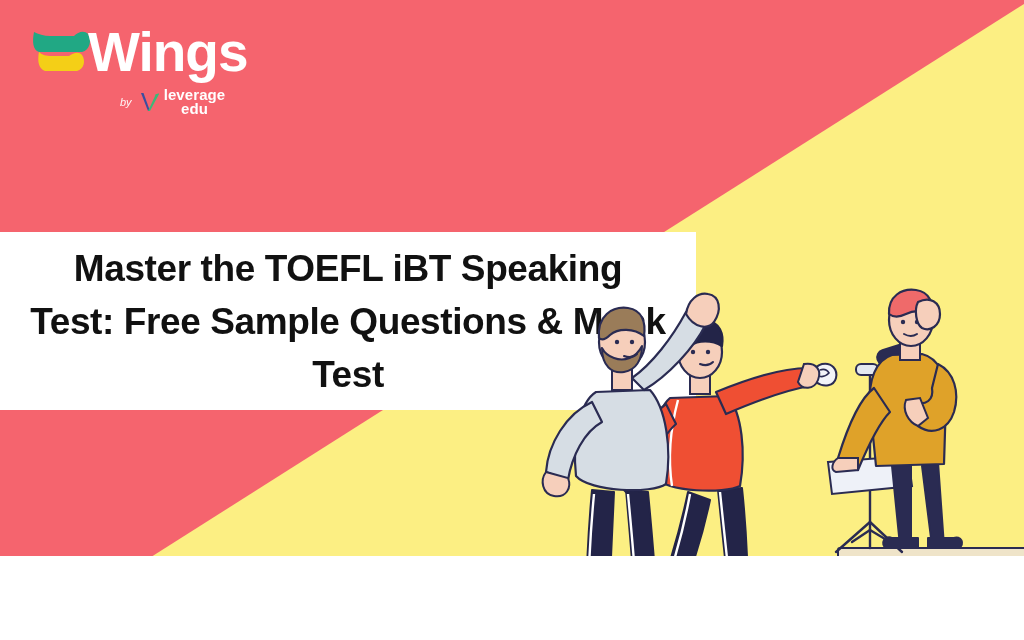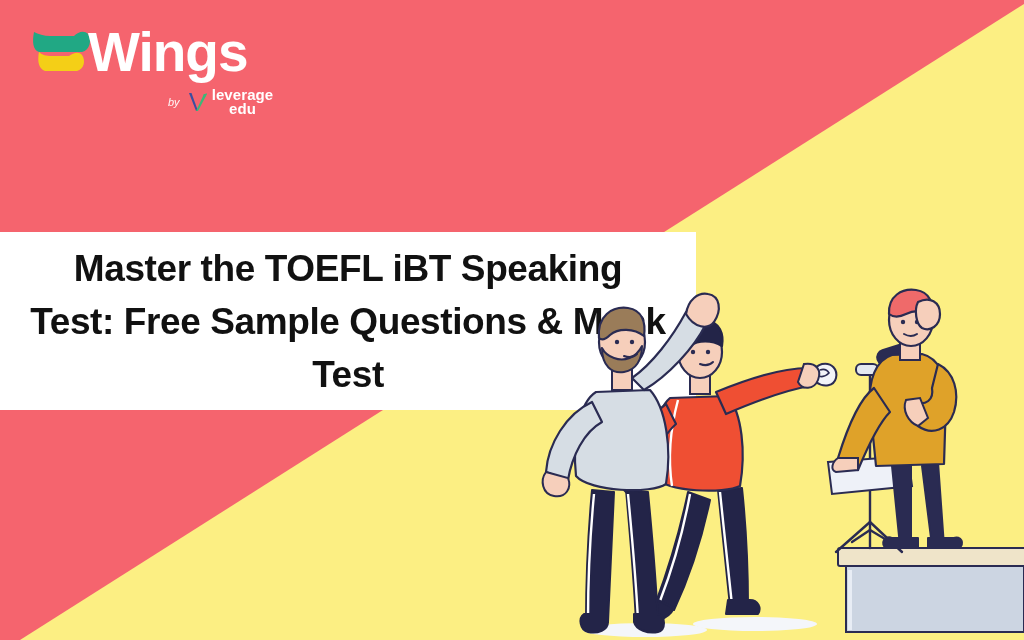--- a/index.html
+++ b/index.html
@@ -6,21 +6,21 @@
     margin: 0;
     padding: 0;
     background: #ffffff;
   }
   body {
     font-family: "Liberation Sans", sans-serif;
   }
   #banner {
     position: relative;
     width: 1024px;
-    height: 640px;
+    height: 556px;
     overflow: hidden;
     background: #fcef83;
   }
   
   .bg-yellow {
     position: absolute;
     inset: 0;
     background: #fcef83;
   }
   .bg-red {
@@ -59,21 +59,20 @@
     line-height: 64px;
     font-family: "Liberation Sans", sans-serif;
   }
   .logo-sub {
     position: absolute;
     left: 90px;
     top: 66px;
     display: flex;
     align-items: center;
     gap: 5px;
-    margin-left: 48px;
   }
   .logo-by {
     color: #ffffff;
     font-size: 11px;
     font-weight: 400;
     opacity: .95;
     font-style: italic;
   }
   .lev-check {
     width: 26px;

